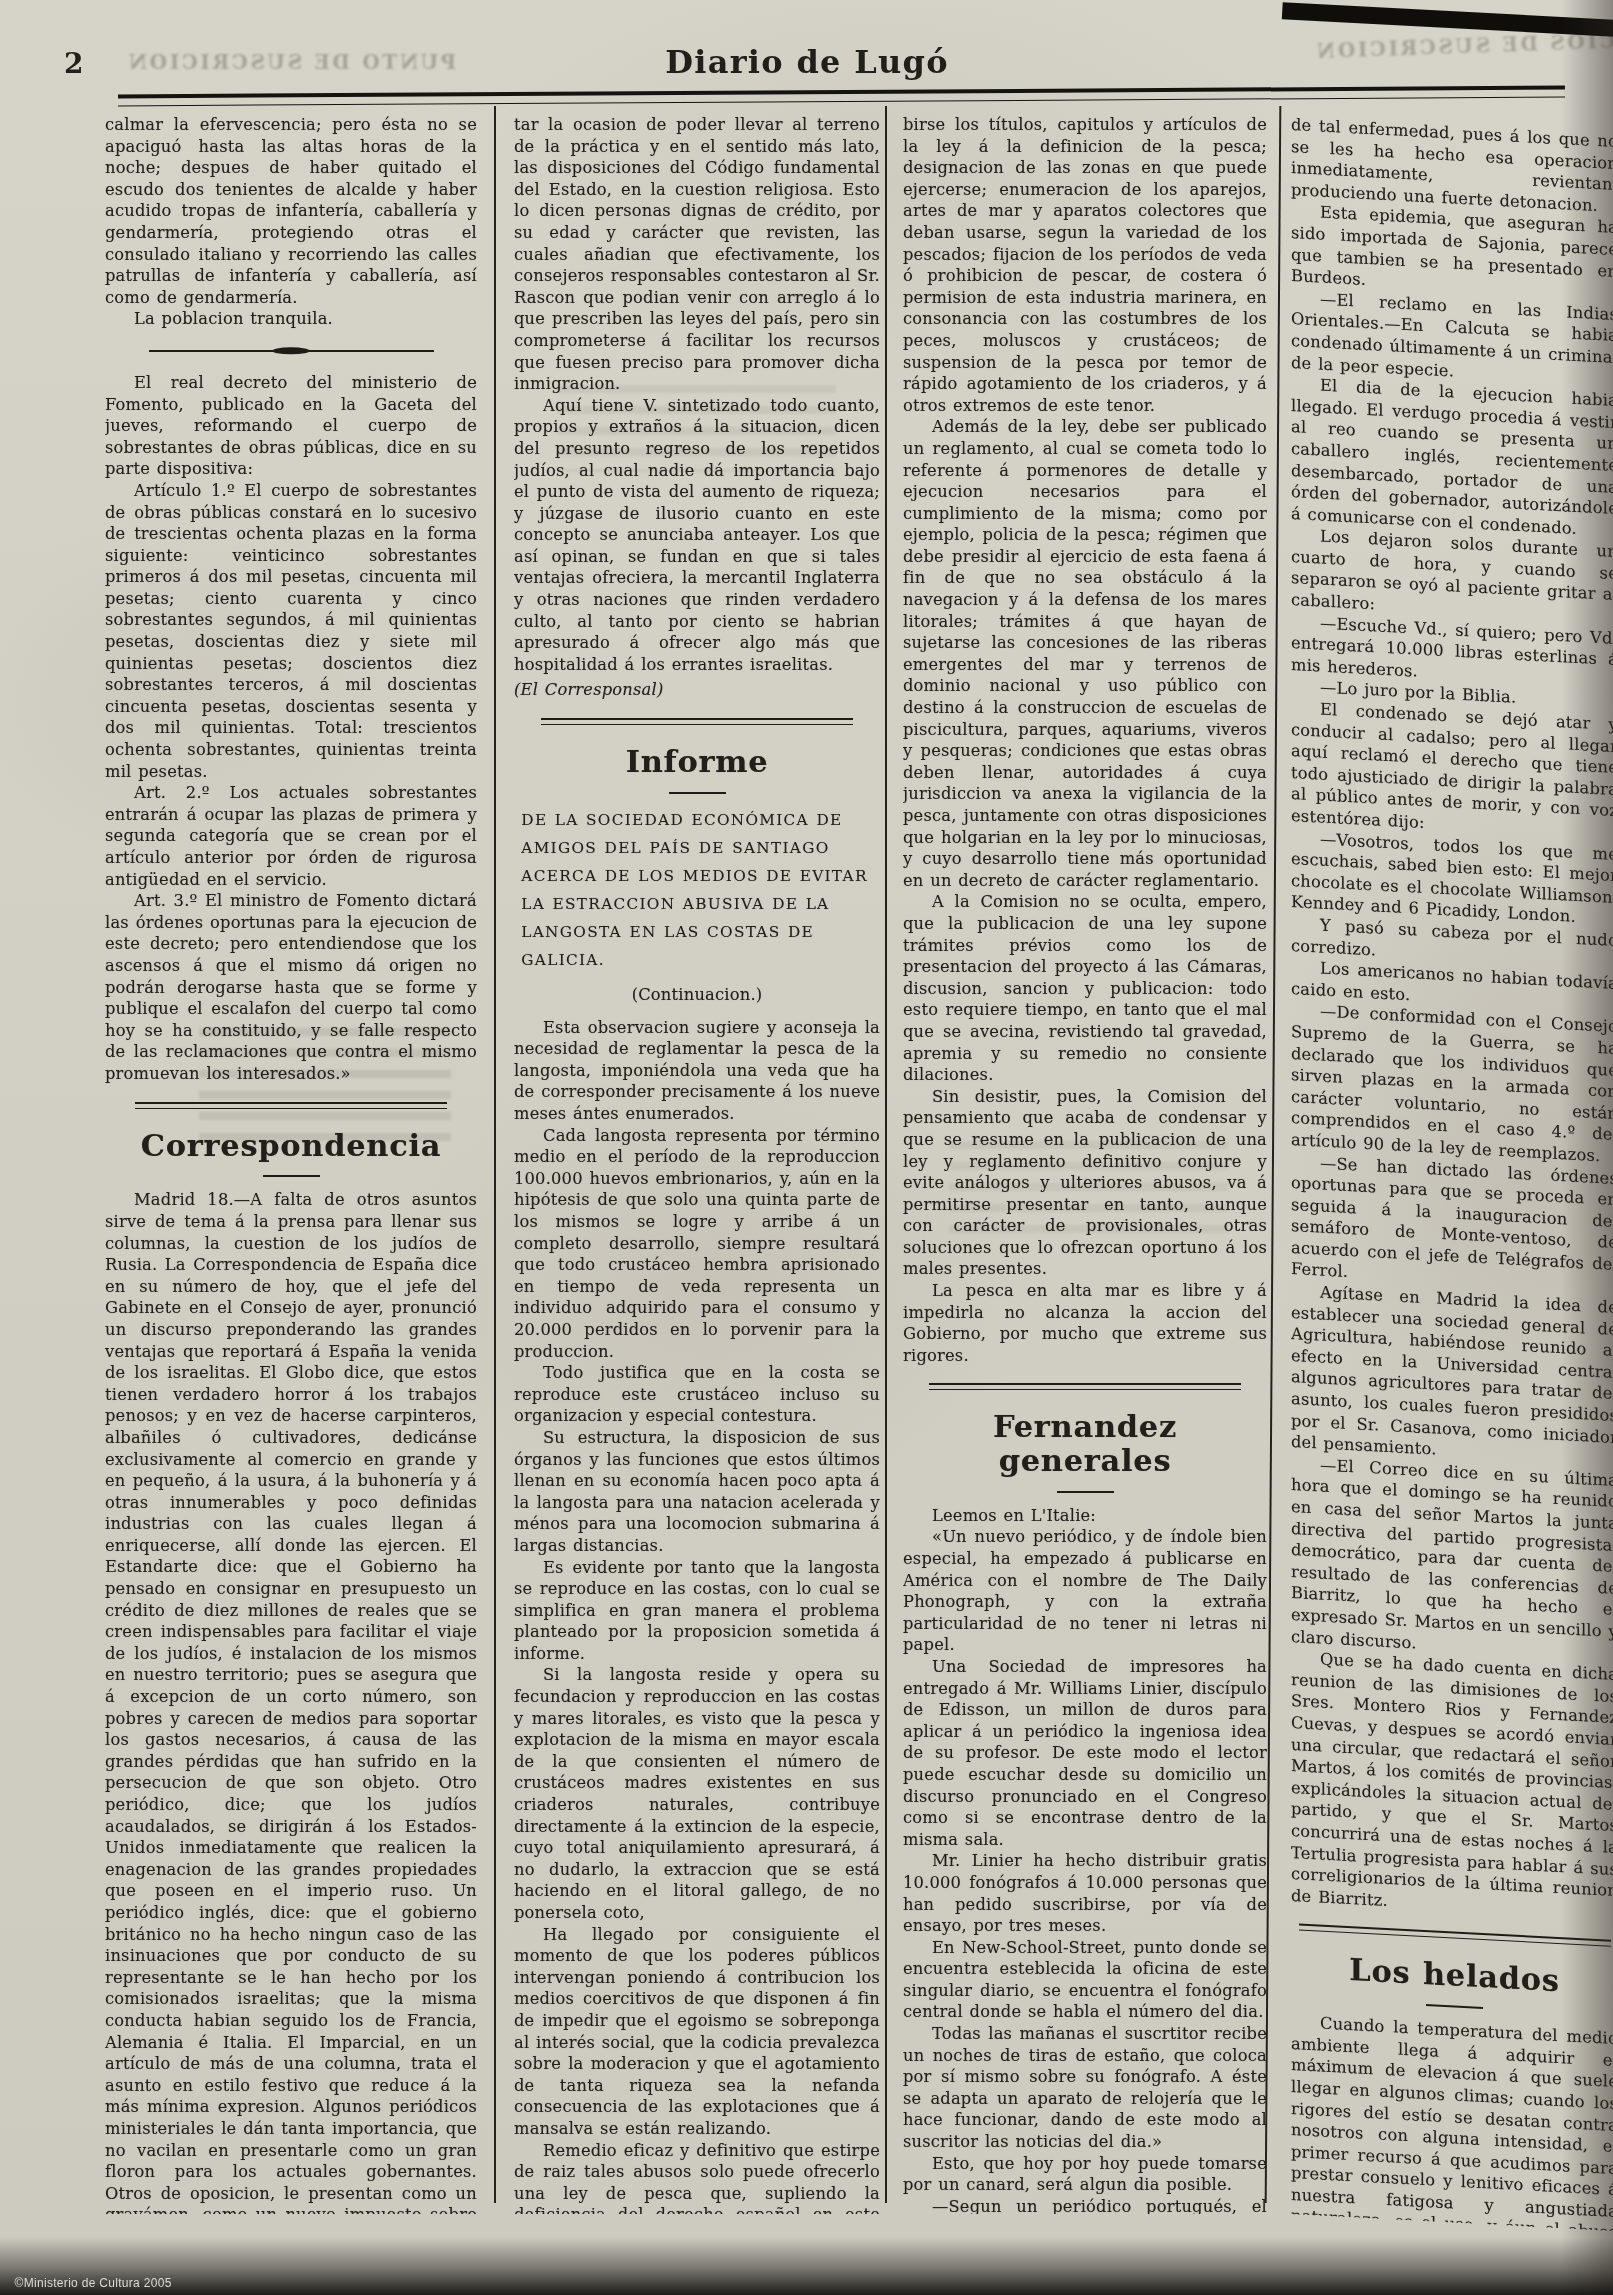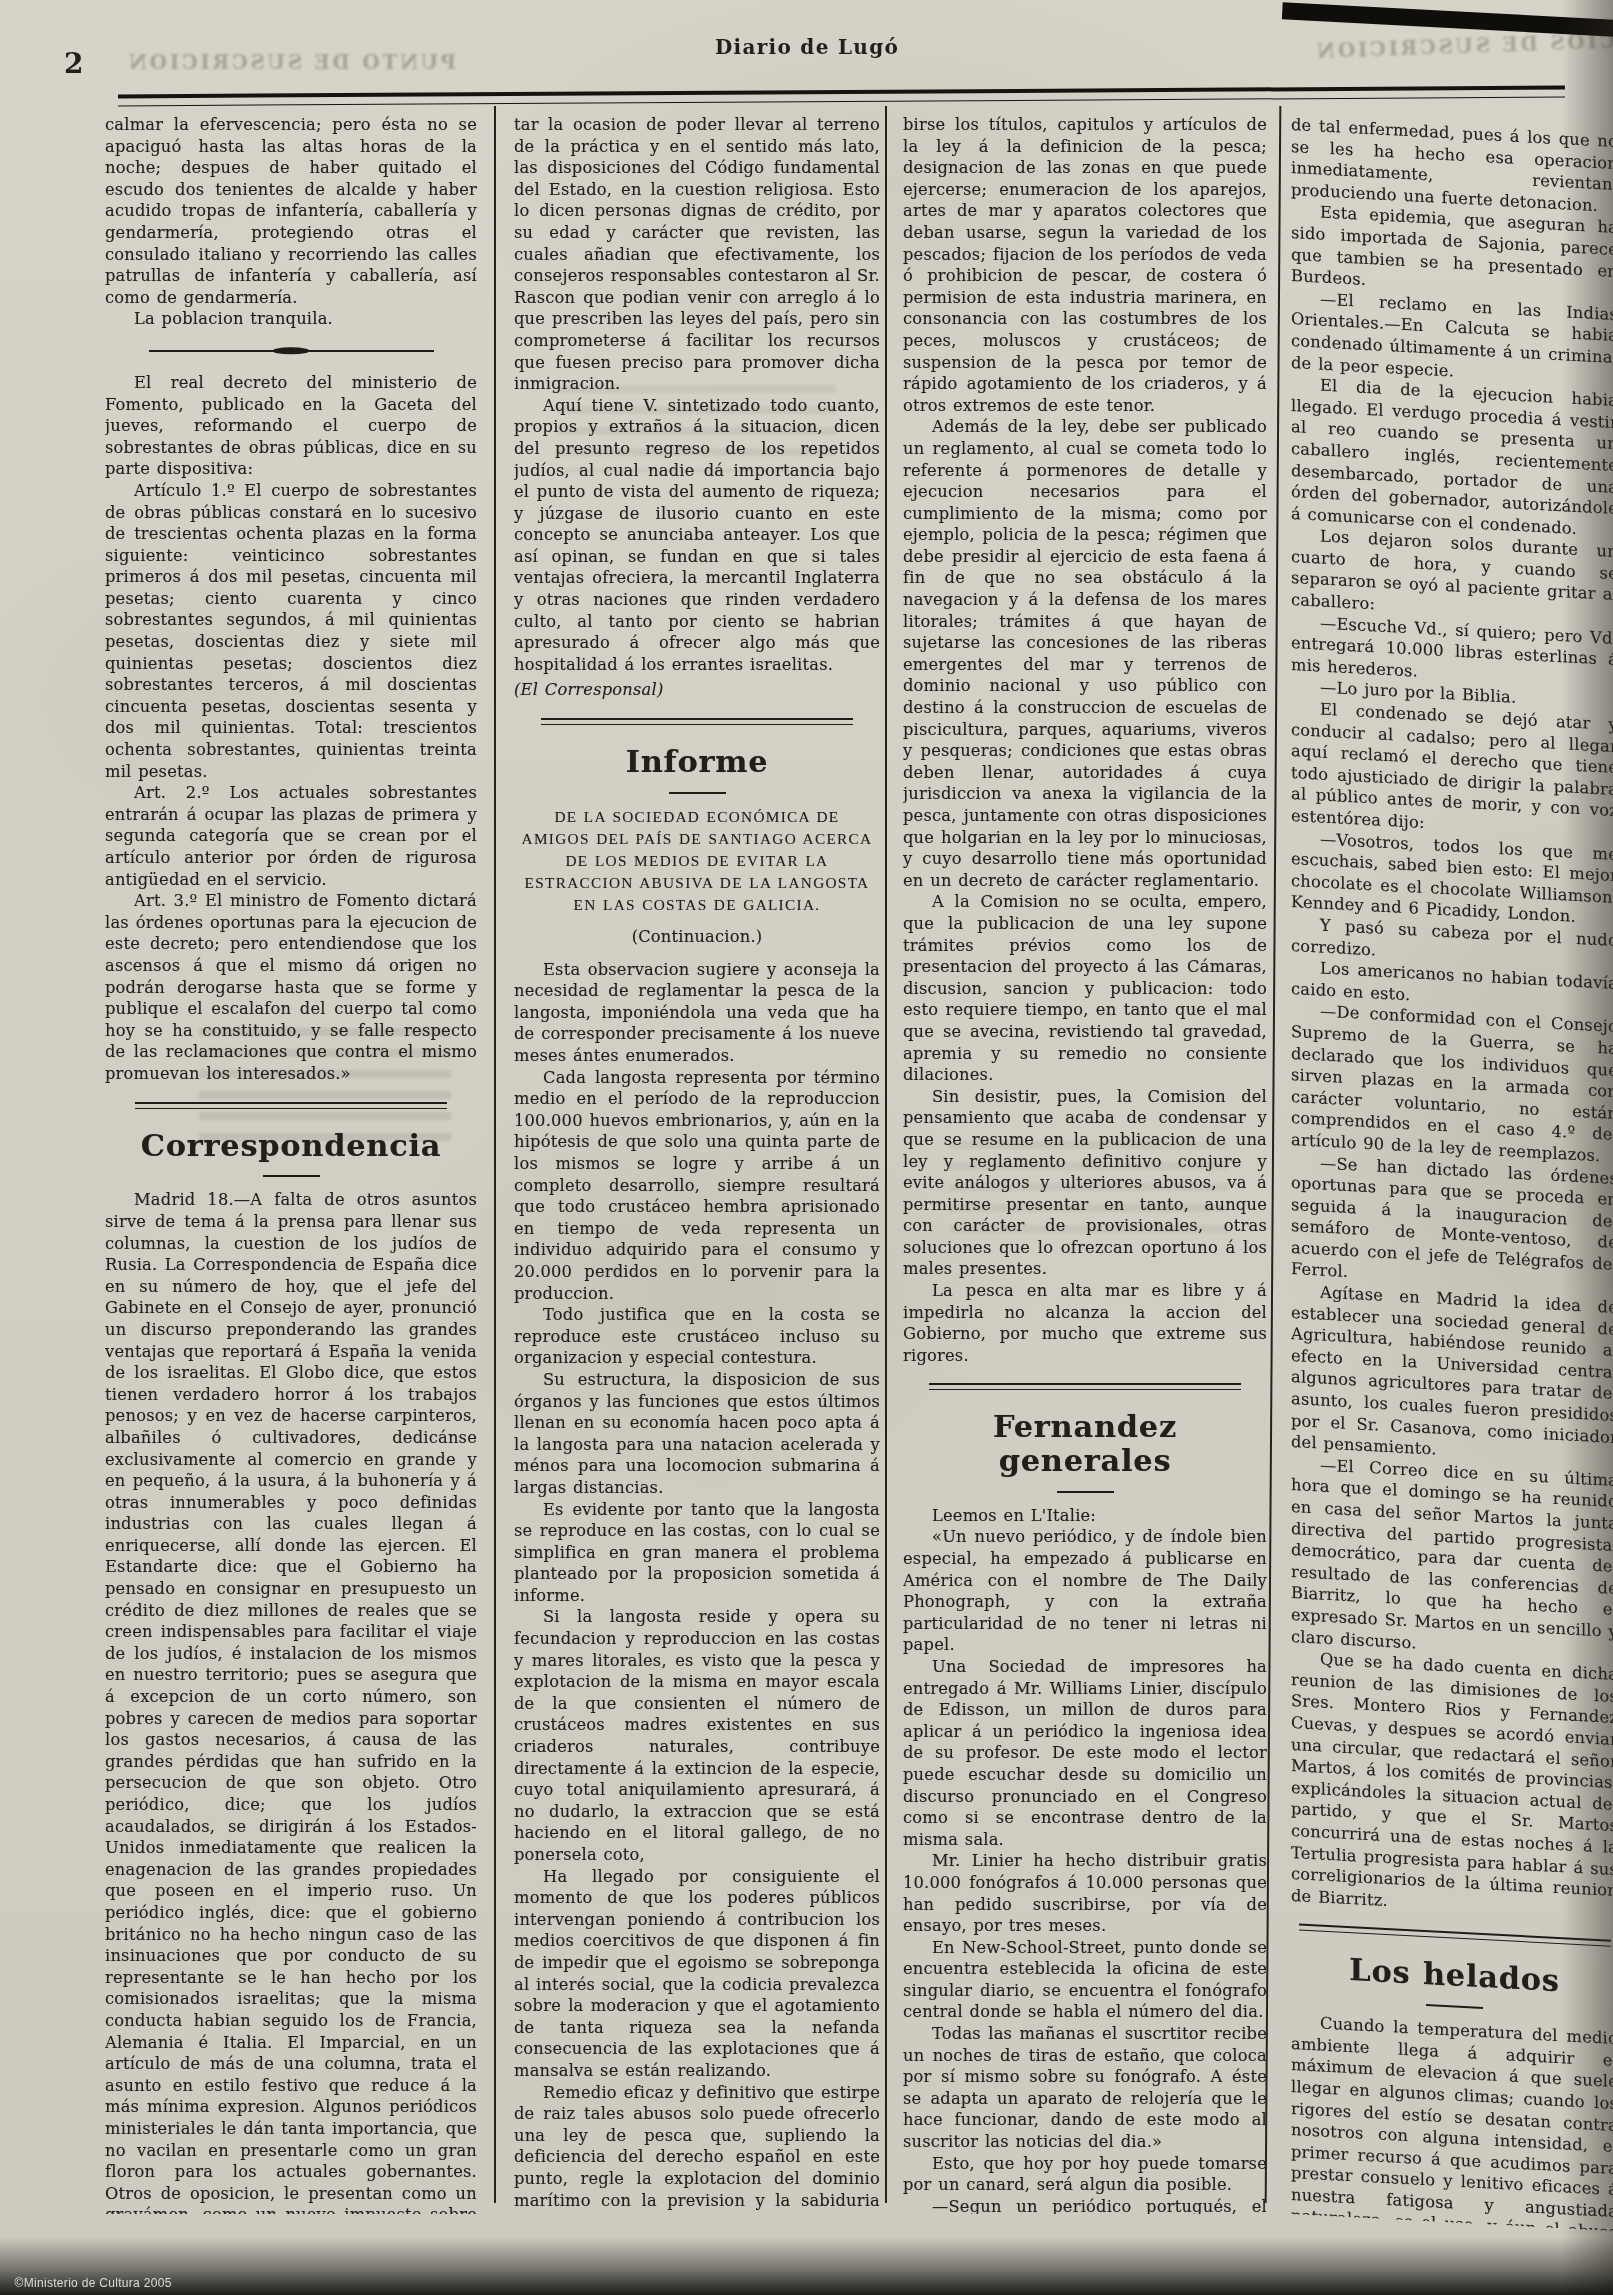--- a/index.html
+++ b/index.html
@@ -17,21 +17,21 @@
       radial-gradient(ellipse 332px 252px at 12% 30%, rgba(150,140,120,.10), transparent 70%),
       radial-gradient(ellipse 398px 597px at 96% 50%, rgba(110,100,85,.16), transparent 70%),
       radial-gradient(ellipse 597px 332px at 55% 8%, rgba(160,152,132,.12), transparent 70%),
       linear-gradient(180deg,#d6d3c9 0%,#d2cfc5 40%,#cdcabf 100%);
     overflow:hidden;
     color:#211f1a;
   }
   
   .hdr{position:absolute;top:35px;left:0;width:100%;height:46px;}
   .pagenum{position:absolute;left:64px;top:12px;font-size:28px;font-weight:bold;}
-  .ptitle{position:absolute;left:0;width:100%;text-align:center;top:0;font-size:20px;font-weight:bold;letter-spacing:1.3px;}
+  .ptitle{position:absolute;left:0;width:100%;text-align:center;top:8px;font-size:32px;font-weight:bold;letter-spacing:1.3px;}
   .hdr-rule{
     position:absolute;top:90px;left:118px;width:1447px;height:6.6px;
     border-top:4.6px solid #15130f;border-bottom:1.3px solid #15130f;
     transform:rotate(-.35deg);
   }
   
   .col{
     position:absolute;top:114px;height:2100px;overflow:hidden;
     font-size:16.3px;line-height:21.6px;text-align:justify;
     word-spacing:1.3px;letter-spacing:0.2px;
@@ -46,22 +46,22 @@
   
   .blk{margin:0;}
   .blk.p{text-indent:29px;}
   .blk.pc{text-indent:0;}
   .blk.h{
     font-size:30.5px;line-height:1.1;font-weight:bold;text-align:center;
     letter-spacing:0.7px;margin:20px 0 5.3px;text-indent:0;
   }
   .blk.h::after{content:"";display:block;width:57px;margin:13.3px auto 12px;border-top:2.7px solid #1e1c17;}
   .blk.sub{
-    font-size:15.3px;line-height:22px;text-align:center;letter-spacing:1.3px;
-    margin:5.3px auto 10.6px;width:96%;text-indent:0;font-family:Liberation Serif, serif;
+    font-size:15.3px;line-height:28px;text-align:left;letter-spacing:1.3px;
+    margin:5.3px auto 10.6px;width:96%;text-indent:0;
   }
   .blk.it{text-align:center;margin:6.6px 0 10.6px;text-indent:0;}
   .blk.by{font-style:italic;text-align:left;padding-right:30.5px;margin:4px 0 2.7px;text-indent:0;}
   .rule{margin:17px auto;}
   .rule.double{width:312px;height:4px;border-top:2px solid #1e1c17;border-bottom:1.3px solid #1e1c17;}
   .rule.diamond{position:relative;width:285px;height:2px;background:#1e1c17;margin:20px auto;}
   .rule.diamond::after{
     content:"";position:absolute;left:50%;top:50%;
     transform:translate(-50%,-50%);width:38px;height:7.3px;background:#1e1c17;border-radius:50%;
   }

